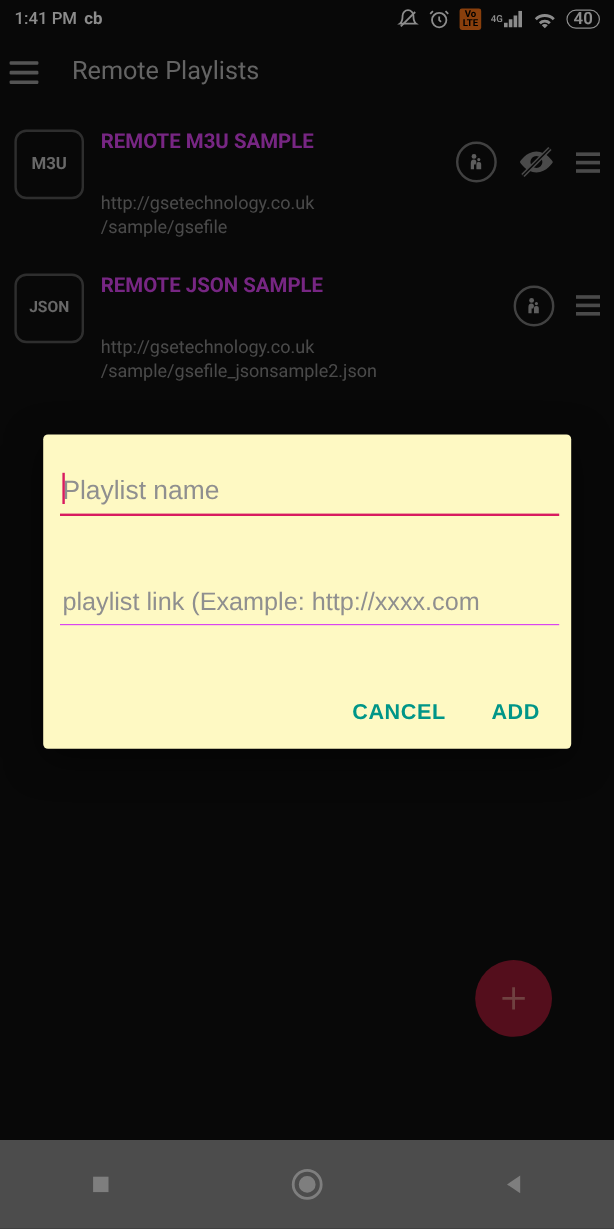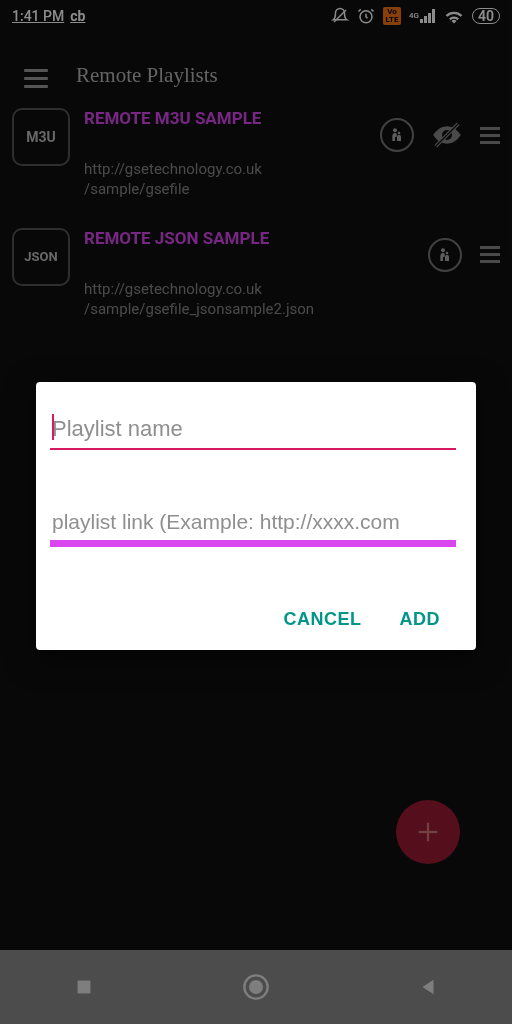--- a/index.html
+++ b/index.html
@@ -1,49 +1,49 @@
 <!DOCTYPE html>
 <html><head>
 <meta charset="utf-8">
 <style>
   * { box-sizing: border-box; margin: 0; padding: 0; }
   html, body { width: 512px; height: 1024px; overflow: hidden; font-family: Roboto, Arial, sans-serif; }
   body { background: #101010; position: relative; }
   .dim-overlay { position: absolute; inset: 0; background: rgba(0,0,0,0.45); pointer-events: none; z-index: 5; }
 
   .status-bar { height: 32px; display: flex; align-items: center; justify-content: space-between; padding: 0 12px; color: #fff; font-size: 14px; font-weight: 500; position: relative; z-index: 2; }
-  .status-left { display: flex; gap: 6px; text-decoration: underline; }
+  .status-left { display: flex; gap: 6px; }
   .status-right { display: flex; align-items: center; gap: 8px; }
   .status-right svg, .status-right .txt-icon { flex-shrink: 0; }
   .txt-icon { background: #f97316; color: #000; font-size: 8px; font-weight: 700; padding: 1px 2px; border-radius: 2px; line-height: 1; }
   .sig-label { font-size: 8px; line-height: 8px; }
   .battery { border: 1.5px solid #fff; border-radius: 9px; padding: 0 5px; font-size: 14px; font-weight: 600; line-height: 14px; }
 
-  .app-bar { height: 56px; display: flex; align-items: flex-end; padding: 0 24px; gap: 28px; color: #c8c8c8; position: relative; z-index: 2; font-family: Liberation Serif, serif; }
+  .app-bar { height: 56px; display: flex; align-items: center; padding: 0 8px; gap: 28px; color: #c8c8c8; position: relative; z-index: 2; }
   .app-title { font-size: 21px; font-weight: 400; color: #b7b7b7; }
 
   .playlist-list { padding: 20px 12px 0 12px; position: relative; z-index: 2; }
   .playlist-item { display: flex; align-items: flex-start; gap: 14px; margin-bottom: 28px; }
   .type-badge { width: 58px; height: 58px; border: 2px solid #555; border-radius: 10px; display: flex; align-items: center; justify-content: center; color: #bdbdbd; font-weight: 700; font-size: 14px; flex-shrink: 0; }
   .pl-text { flex: 1; min-width: 0; }
   .pl-title { color: #d946ef; font-weight: 700; font-size: 17px; margin-bottom: 2px; }
   .pl-url { color: #888; font-size: 15px; line-height: 1.35; word-break: break-all; margin-top: 31px; }
   .pl-actions { display: flex; align-items: center; gap: 18px; padding-top: 10px; }
   .circle-ico { width: 34px; height: 34px; border: 2px solid #777; border-radius: 50%; display: flex; align-items: center; justify-content: center; }
 
   .fab { position: absolute; right: 52px; bottom: 160px; width: 64px; height: 64px; border-radius: 50%; background: #9a1a33; display: flex; align-items: center; justify-content: center; z-index: 3; }
 
   .nav-bar { position: absolute; bottom: 0; left: 0; right: 0; height: 74px; background: #8a8a8a; display: flex; align-items: center; justify-content: space-around; z-index: 2; }
 
-  .dialog { position: absolute; left: 36px; right: 36px; top: 362px; background: #ffffff; border-radius: 4px; z-index: 20; padding: 28px 20px 20px 14px; box-shadow: 0 8px 30px rgba(0,0,0,0.5); margin-top: 20px; }
+  .dialog { position: absolute; left: 36px; right: 36px; top: 362px; background: #fef9c3; border-radius: 4px; z-index: 20; padding: 28px 10px 20px 14px; box-shadow: 0 8px 30px rgba(0,0,0,0.5); }
   .field { position: relative; margin-bottom: 54px; }
   .field input { width: 100%; border: none; border-bottom: 2px solid transparent; font-size: 22px; padding: 6px 2px; outline: none; color: #555; background: transparent; }
   .field input::placeholder { color: #8f8f8f; }
   .field.name input { border-bottom: 2px solid #d81b60; }
-  .field.link input { border-bottom: 7px solid #d946ef; font-size: 21px; }
+  .field.link input { border-bottom: 1px solid #d946ef; font-size: 21px; }
   .cursor { position: absolute; left: 2px; top: 4px; width: 2px; height: 26px; background: #d81b60; }
   .dlg-actions { display: flex; justify-content: flex-end; gap: 38px; padding-right: 16px; padding-top: 8px; }
   .dlg-btn { color: #009688; font-weight: 700; font-size: 18px; letter-spacing: 0.5px; background: none; border: none; cursor: pointer; }
 
   .hamburger-lines { display: flex; flex-direction: column; gap: 5px; }
   .hamburger-lines span { display: block; width: 24px; height: 3px; background: #9a9a9a; border-radius: 1px; }
   .menu-dots { display: flex; flex-direction: column; gap: 4px; }
   .menu-dots span { display: block; width: 20px; height: 3px; background: #888; }
 </style>
 </head>

